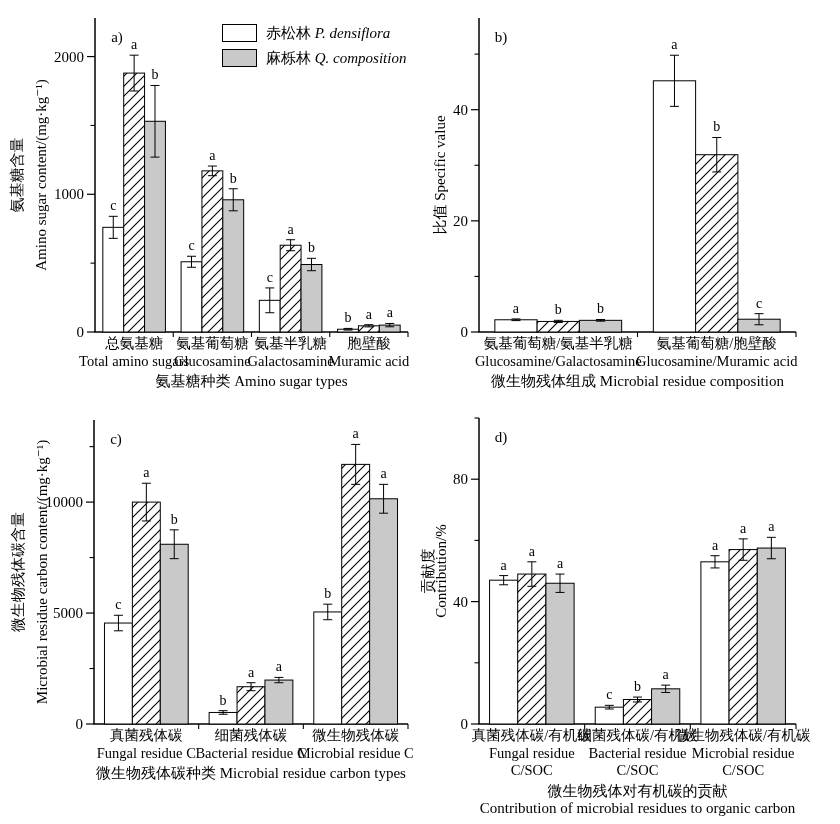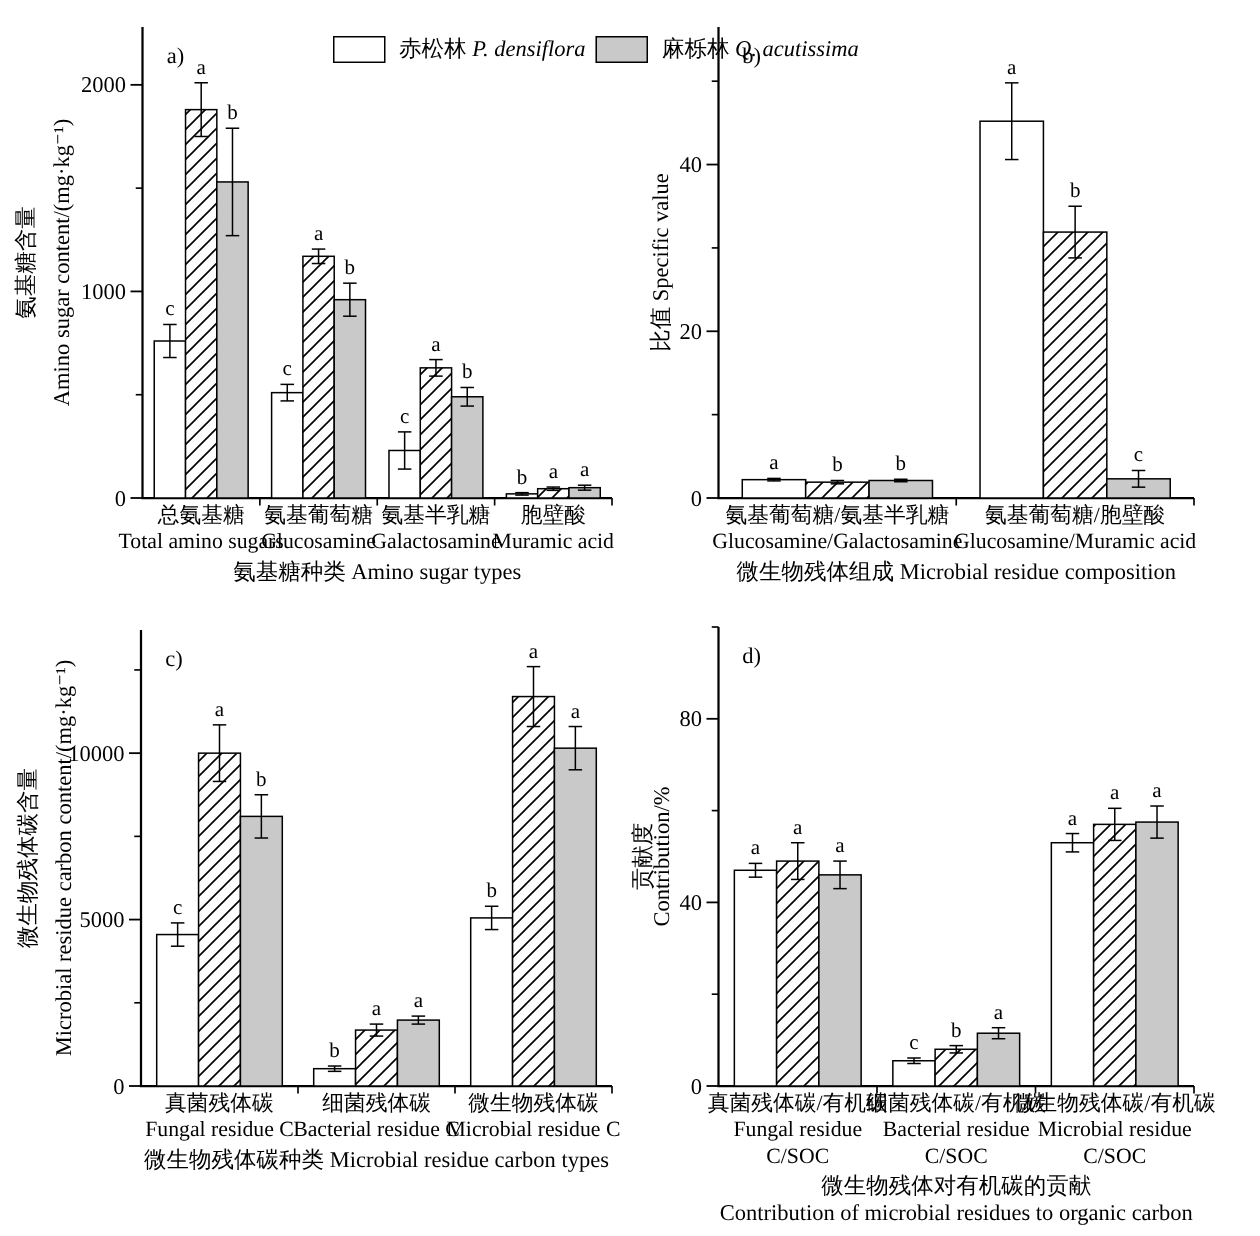--- a/index.html
+++ b/index.html
@@ -1,19 +1,19 @@
 <!DOCTYPE html>
 <html><head>
 <meta charset="utf-8">
 <style>
   html,body{margin:0;padding:0;background:#ffffff;}
   body{width:840px;height:824px;font-family:"Liberation Serif","DejaVu Serif",serif;}
   #figure-root{position:relative;width:840px;height:824px;background:#ffffff;overflow:hidden;}
   #chart-svg{position:absolute;left:0;top:0;}
-  #legend{position:absolute;left:222px;top:24px;display:flex;gap:7px;}
+  #legend{position:absolute;left:222px;top:24px;display:flex;flex-direction:column;gap:7px;}
   .leg-row{display:flex;align-items:center;gap:9px;height:18px;}
   .swatch{width:35px;height:18px;border:1px solid #000;box-sizing:border-box;flex:0 0 auto;}
   .sw-open{background:#ffffff;}
   .sw-hatch{background:repeating-linear-gradient(135deg,#ffffff 0 6px,#000000 6px 7px);}
   .sw-gray{background:#c9c9c9;}
   .leg-text{font-size:15px;color:#000;white-space:nowrap;line-height:18px;}
   .leg-latin{font-style:italic;}
   text{fill:#000;}
 </style>
 </head>
@@ -324,17 +324,17 @@
       </g>
     </svg>
 
   <div id="legend">
     <div class="leg-row">
       <span class="swatch sw-open"></span>
       <span class="leg-text"><span class="leg-cn">赤松林</span> <span class="leg-latin">P. densiflora</span></span>
     </div>
     <div class="leg-row">
       <span class="swatch sw-gray"></span>
-      <span class="leg-text"><span class="leg-cn">麻栎林</span> <span class="leg-latin">Q. acutissima</span></span>
+      <span class="leg-text"><span class="leg-cn">麻栎林</span> <span class="leg-latin">Q. composition</span></span>
     </div>
   </div>
 
 </div>
 
 </body></html>

